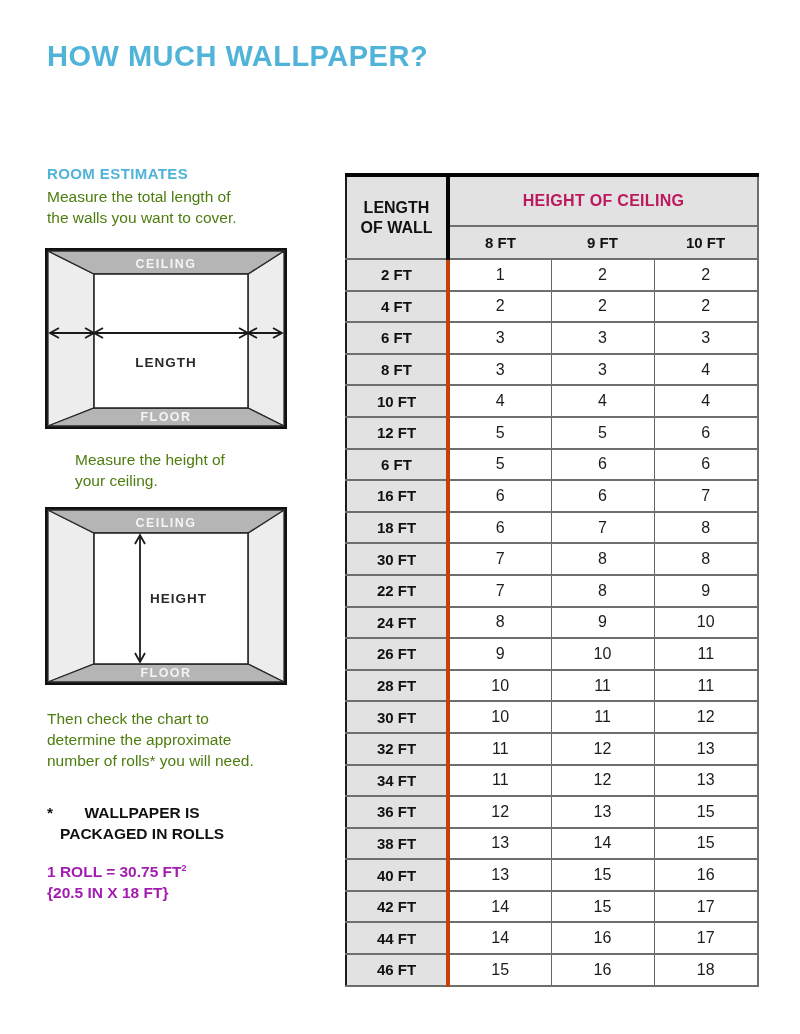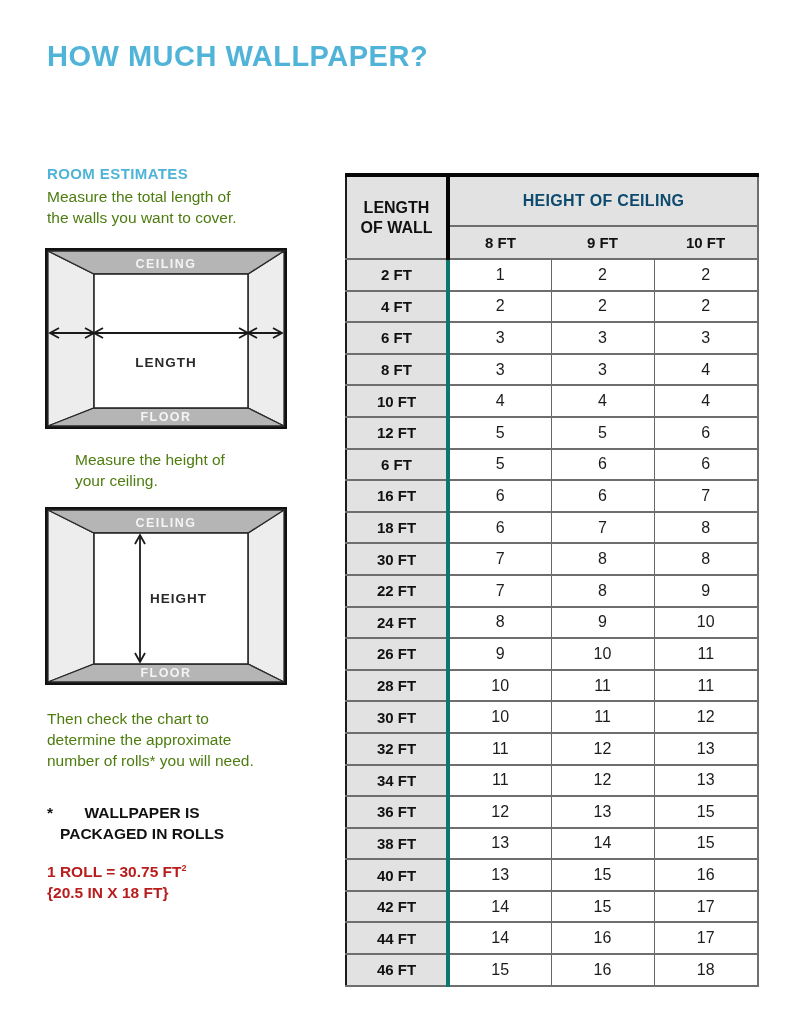--- a/index.html
+++ b/index.html
@@ -32,40 +32,40 @@
   svg text{font-family:"Liberation Sans",sans-serif;}
   .svg-room-label{font-size:12.5px;font-weight:bold;letter-spacing:1.5px;fill:#f4f4f4;}
   .svg-dim-label{font-size:13.5px;font-weight:bold;letter-spacing:1px;fill:#2a2a2a;}
 
   .note{position:absolute;left:47px;top:802px;display:flex;font-size:15.5px;
     font-weight:bold;color:#111;line-height:21px;}
   .note .star{width:13px;}
   .note .note-text{white-space:pre-line;text-align:center;}
 
   .roll-info{position:absolute;left:47px;top:858px;font-size:15.5px;font-weight:bold;
-    color:#b91c1c;line-height:21px;}
+    color:#a21caf;line-height:21px;}
   .roll-info sup{font-size:9px;}
 
   .rolls-table-wrap{position:absolute;left:345px;top:173px;}
   table.rolls{border-collapse:collapse;table-layout:fixed;width:412px;
     border-top:4px solid #050505;border-left:2px solid #1a1a1a;
     border-right:2px solid #6e6e6e;border-bottom:2px solid #6e6e6e;}
   col.c1{width:102px;} col.c2{width:103px;} col.c3{width:103px;} col.c4{width:104px;}
   table.rolls th,table.rolls td{text-align:center;vertical-align:middle;padding:0;}
   th.length-header{background:var(--cellgray);font-size:16px;font-weight:bold;
     line-height:20px;color:#111;white-space:pre-line;border-right:4px solid #050505;
     border-bottom:2px solid #6e6e6e;}
-  th.group-header{background:var(--cellgray);font-size:16px;font-weight:bold;color:#0c4a6e;
+  th.group-header{background:var(--cellgray);font-size:16px;font-weight:bold;color:#be185d;
     letter-spacing:.3px;height:51px;border-bottom:2px solid #6e6e6e;}
   tr.subheader th{background:var(--cellgray);font-size:15px;font-weight:bold;color:#111;
     height:33px;}
   tbody tr{height:31.6px;}
   tbody td{border-top:2px solid #6e6e6e;font-size:16px;color:#1c1c1c;background:#fff;}
   tbody td.wall-cell{background:var(--cellgray);font-size:15px;font-weight:bold;color:#111;
-    border-right:4px solid #0f766e;}
+    border-right:4px solid #c2410c;}
   tbody td.rolls-cell + td.rolls-cell{border-left:1.5px solid #666;}
 </style>
 </head>
 <body>
 
 <div class="page">
 
   <div class="page-title">HOW MUCH WALLPAPER?</div>
 
   <div class="section-heading left-heading">ROOM ESTIMATES</div>

